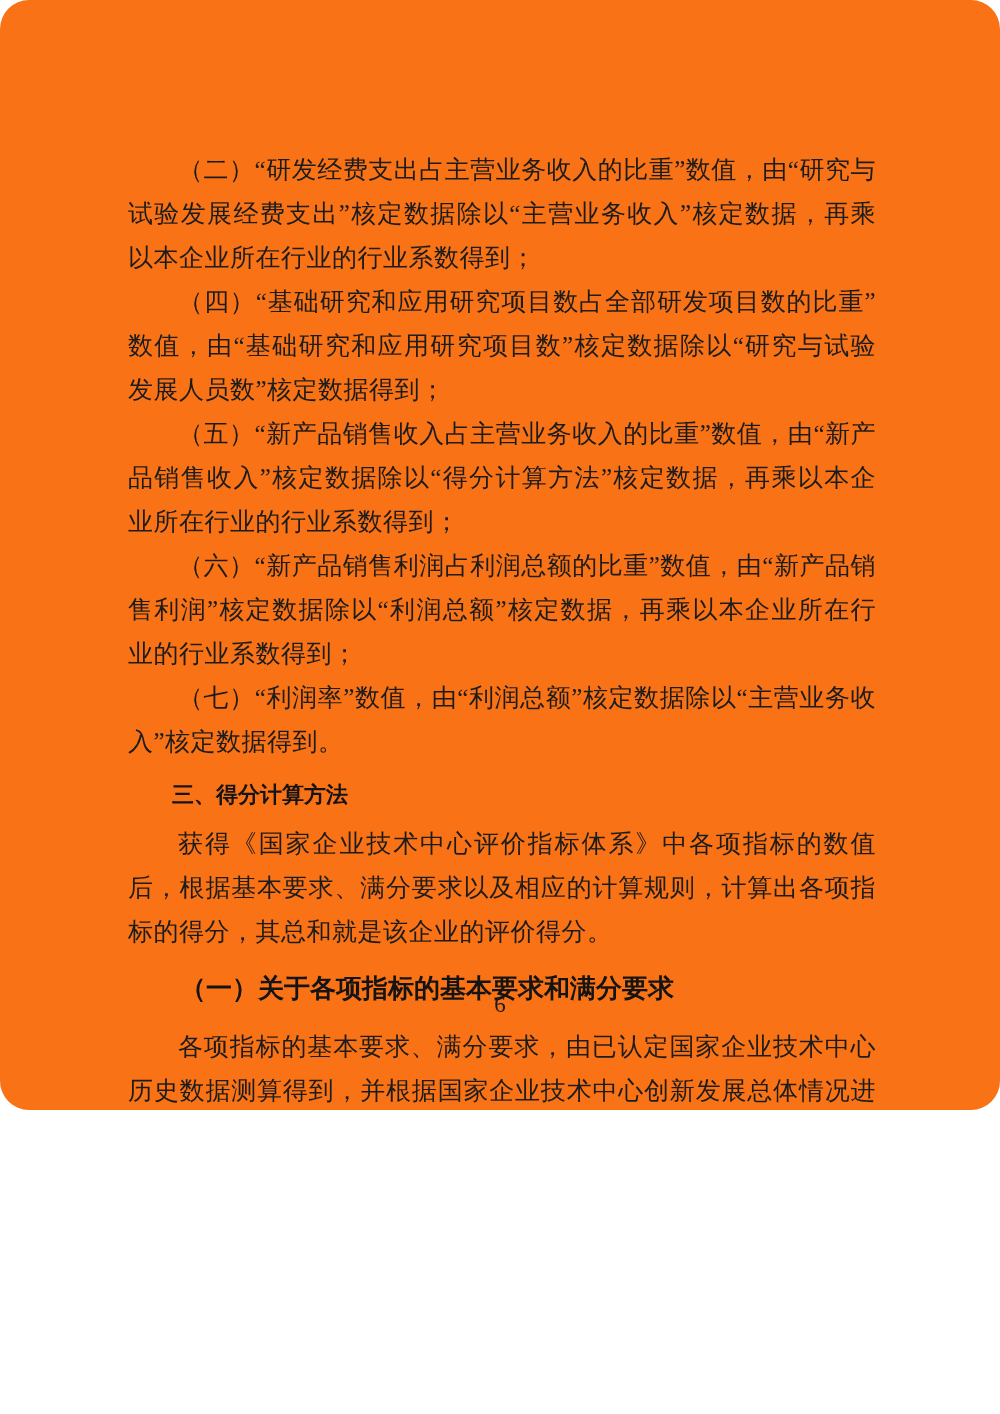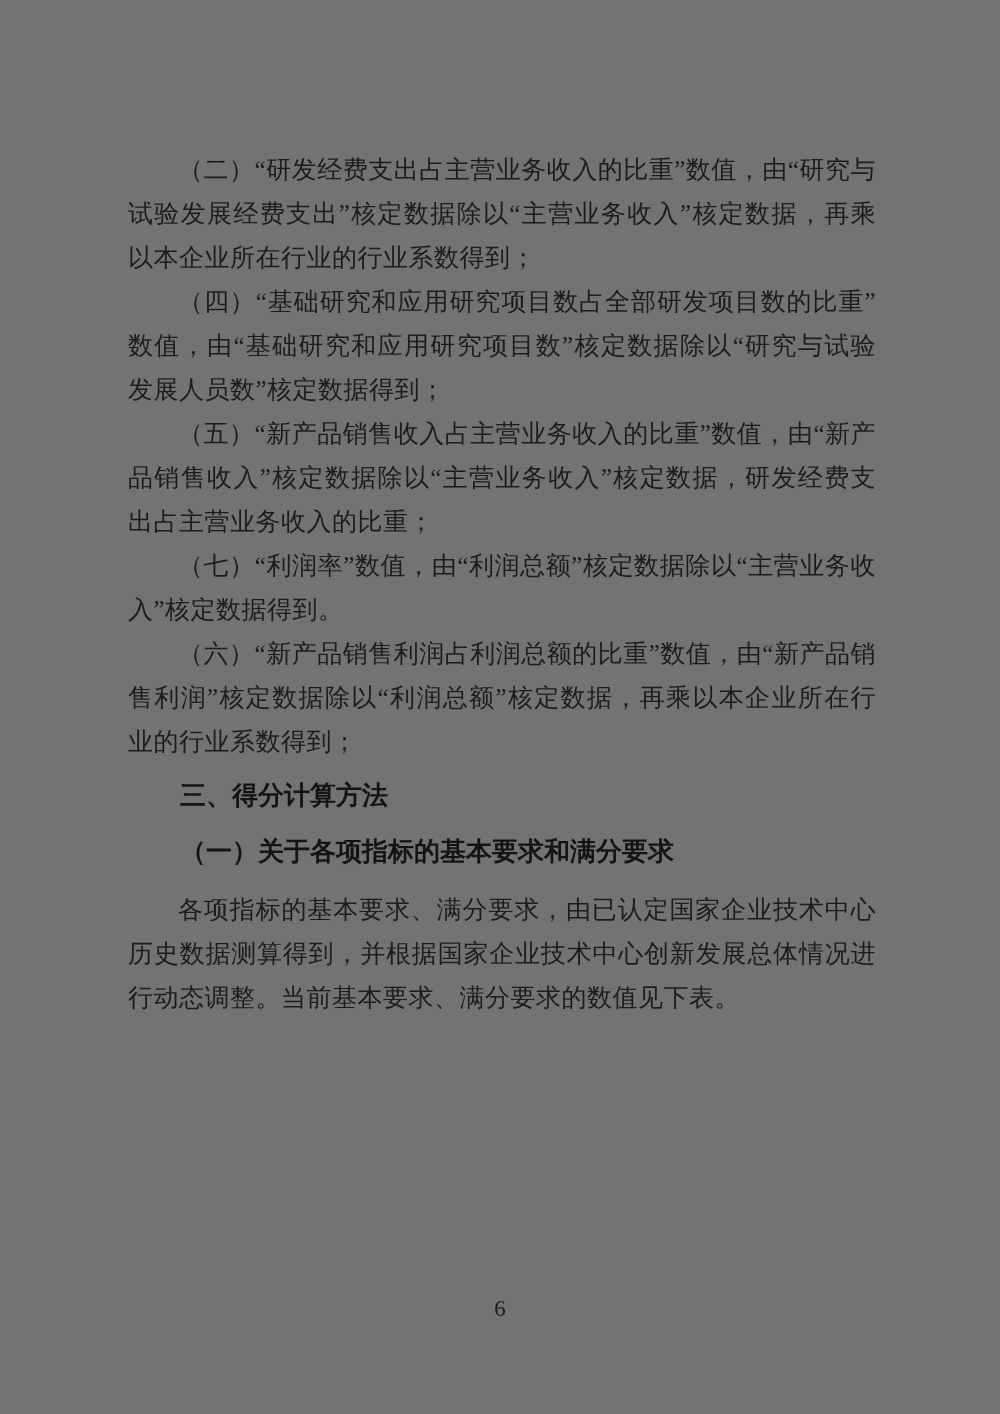--- a/index.html
+++ b/index.html
@@ -4,44 +4,45 @@
 <title>Document Page</title>
 <style>
   html, body {
     margin: 0;
     padding: 0;
     background: #ffffff;
   }
   .page {
     position: relative;
     width: 1000px;
-    height: 1414px;
+    height: 1110px;
     margin: 0 auto;
-    background: #737373;
+    background: #f97316;
     color: #1c1c1c;
     font-family: "Liberation Serif", "DejaVu Serif", serif;
     overflow: hidden;
+    border-radius: 29px;
   }
   .content {
     position: absolute;
     top: 148px;
     left: 128px;
     width: 748px;
   }
   p.body-para {
     margin: 0;
     font-size: 25px;
     line-height: 44px;
     text-align: justify;
     text-indent: 2em;
     letter-spacing: 0.5px;
   }
   h2.section-heading {
     margin: 9px 0 5px 0;
-    font-size: 26px;
+    font-size: 22px;
     line-height: 44px;
     font-weight: bold;
     text-indent: 2em;
     font-family: Liberation Sans, sans-serif;
     color: #141414;
   }
   h3.subsection-heading {
     margin: 14px 0 13px 0;
     font-size: 26px;
     line-height: 44px;
@@ -63,23 +64,24 @@
     color: #1c1c1c;
   }
 </style>
 </head>
 <body>
 
 <div class="page">
   <main class="content">
     <p class="body-para">（二）“研发经费支出占主营业务收入的比重”数值，由“研究与试验发展经费支出”核定数据除以“主营业务收入”核定数据，再乘以本企业所在行业的行业系数得到；</p>
     <p class="body-para">（四）“基础研究和应用研究项目数占全部研发项目数的比重”数值，由“基础研究和应用研究项目数”核定数据除以“研究与试验发展人员数”核定数据得到；</p>
-    <p class="body-para">（五）“新产品销售收入占主营业务收入的比重”数值，由“新产品销售收入”核定数据除以“主营业务收入”核定数据，研发经费支出占主营业务收入的比重；</p>
+    <p class="body-para">（五）“新产品销售收入占主营业务收入的比重”数值，由“新产品销售收入”核定数据除以“得分计算方法”核定数据，再乘以本企业所在行业的行业系数得到；</p>
+    <p class="body-para">（六）“新产品销售利润占利润总额的比重”数值，由“新产品销售利润”核定数据除以“利润总额”核定数据，再乘以本企业所在行业的行业系数得到；</p>
     <p class="body-para">（七）“利润率”数值，由“利润总额”核定数据除以“主营业务收入”核定数据得到。</p>
-    <p class="body-para">（六）“新产品销售利润占利润总额的比重”数值，由“新产品销售利润”核定数据除以“利润总额”核定数据，再乘以本企业所在行业的行业系数得到；</p>
     <h2 class="section-heading">三、得分计算方法</h2>
+    <p class="body-para">获得《国家企业技术中心评价指标体系》中各项指标的数值后，根据基本要求、满分要求以及相应的计算规则，计算出各项指标的得分，其总和就是该企业的评价得分。</p>
     <h3 class="subsection-heading">（一）关于各项指标的基本要求和满分要求</h3>
     <p class="body-para">各项指标的基本要求、满分要求，由已认定国家企业技术中心历史数据测算得到，并根据国家企业技术中心创新发展总体情况进行动态调整。当前基本要求、满分要求的数值见下表。</p>
   </main>
   <footer class="footer">
     <span class="page-number">6</span>
   </footer>
 </div>
 
 </body></html>

